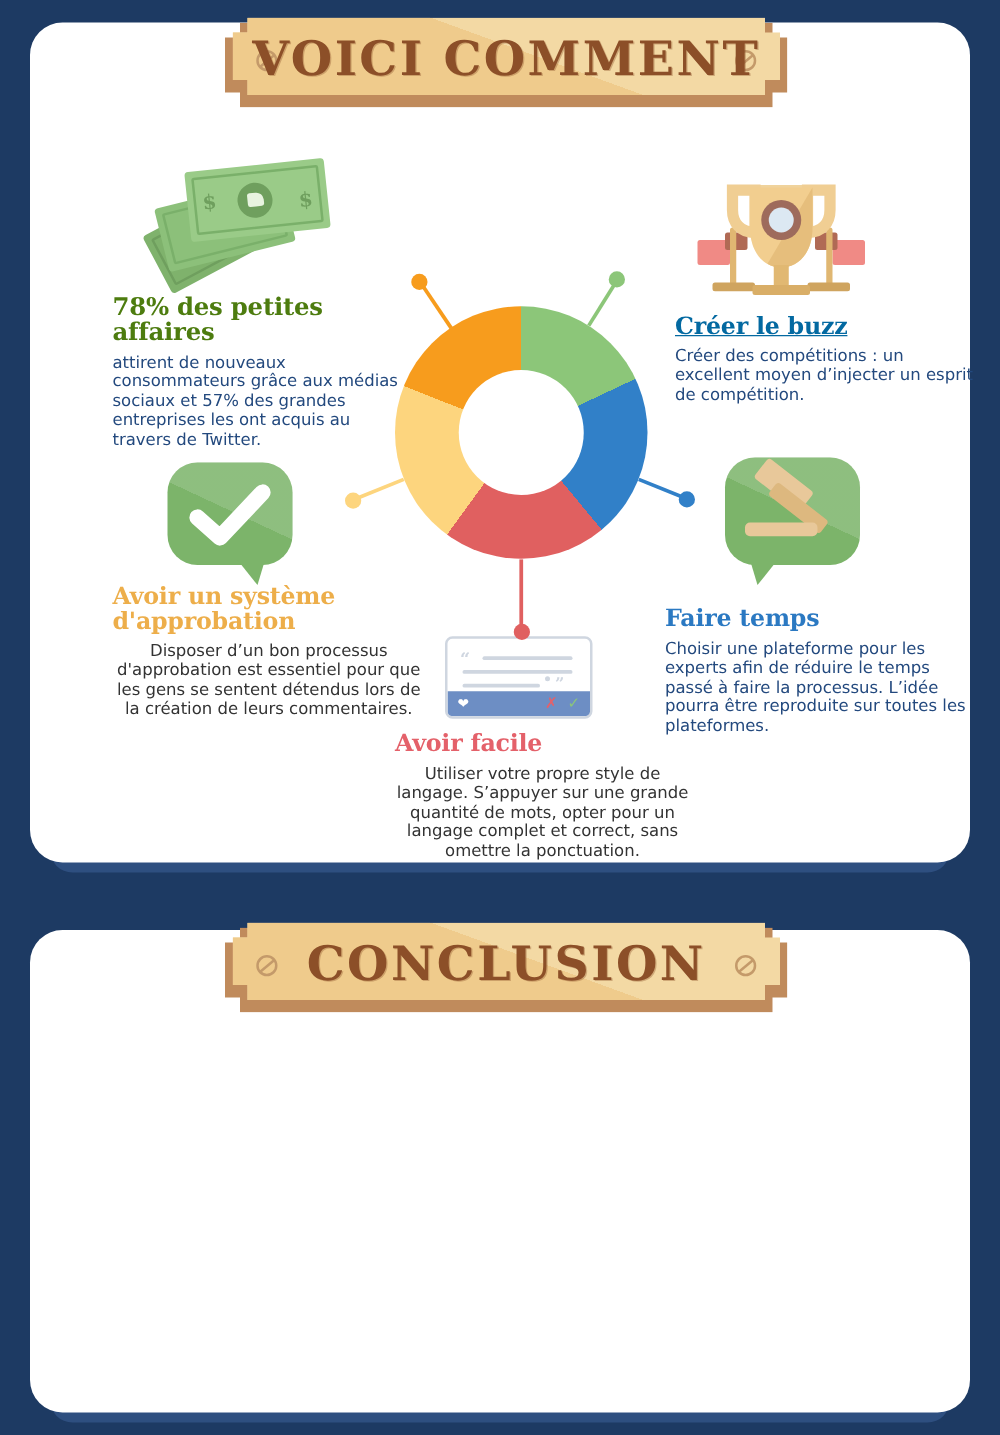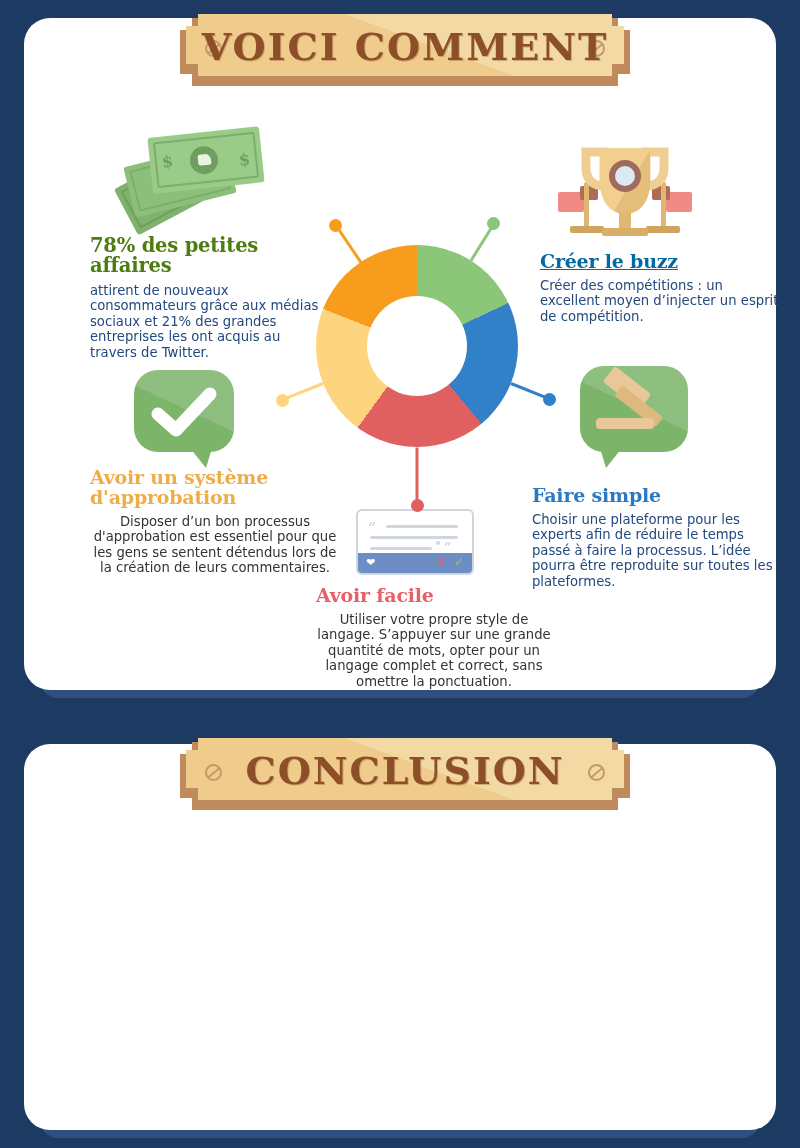--- a/index.html
+++ b/index.html
@@ -211,32 +211,32 @@
       <div class="leader" style="color: rgb(224, 96, 96); left: 393px; top: 427.5px; width: 58px; transform: rotate(90deg);"></div>
       <div class="leader-dot" style="color: rgb(224, 96, 96); left: 386.5px; top: 480.5px;"></div>
       <div class="leader" style="color: rgb(253, 213, 126); left: 299.354px; top: 364.335px; width: 44px; transform: rotate(158deg);"></div>
       <div class="leader-dot" style="color: rgb(253, 213, 126); left: 252.058px; top: 375.818px;"></div>
       <div class="leader" style="color: rgb(247, 156, 29); left: 336.522px; top: 242.767px; width: 44px; transform: rotate(236deg);"></div>
       <div class="leader-dot" style="color: rgb(247, 156, 29); left: 305.417px; top: 201.29px;"></div>
     </div>
 
   <div class="blurb" id="b-78">
     <h3 style="color: #4d7c0f;">78% des petites affaires</h3>
-    <p>attirent de nouveaux consommateurs grâce aux médias sociaux et 21% des grandes entreprises les ont acquis au travers de Twitter.</p>
+    <p>attirent de nouveaux consommateurs grâce aux médias sociaux et 57% des grandes entreprises les ont acquis au travers de Twitter.</p>
   </div>
   <div class="blurb" id="b-buzz">
     <h3 style="color: #0369a1; text-decoration: underline;">Créer le buzz</h3>
     <p>Créer des compétitions : un excellent moyen d’injecter un esprit de compétition.</p>
   </div>
   <div class="blurb dark" id="b-appro">
     <h3 style="color: rgb(237, 174, 74);">Avoir un système d'approbation</h3>
     <p>Disposer d’un bon processus d'approbation est essentiel pour que les gens se sentent détendus lors de la création de leurs commentaires.</p>
   </div>
   <div class="blurb" id="b-simple">
-    <h3 style="color: rgb(43, 121, 194);">Faire simple</h3>
+    <h3 style="color: rgb(43, 121, 194);">Faire temps</h3>
     <p>Choisir une plateforme pour les experts afin de réduire le temps passé à faire la processus. L’idée pourra être reproduite sur toutes les plateformes.</p>
   </div>
   <div class="blurb dark" id="b-facile">
     <h3 style="color: rgb(228, 97, 106);">Avoir facile</h3>
     <p>Utiliser votre propre style de langage. S’appuyer sur une grande quantité de mots, opter pour un langage complet et correct, sans omettre la ponctuation.</p>
   </div>
 </div>
 
 <div class="ribbon" id="ribbon-top">
   <div class="base"></div>

